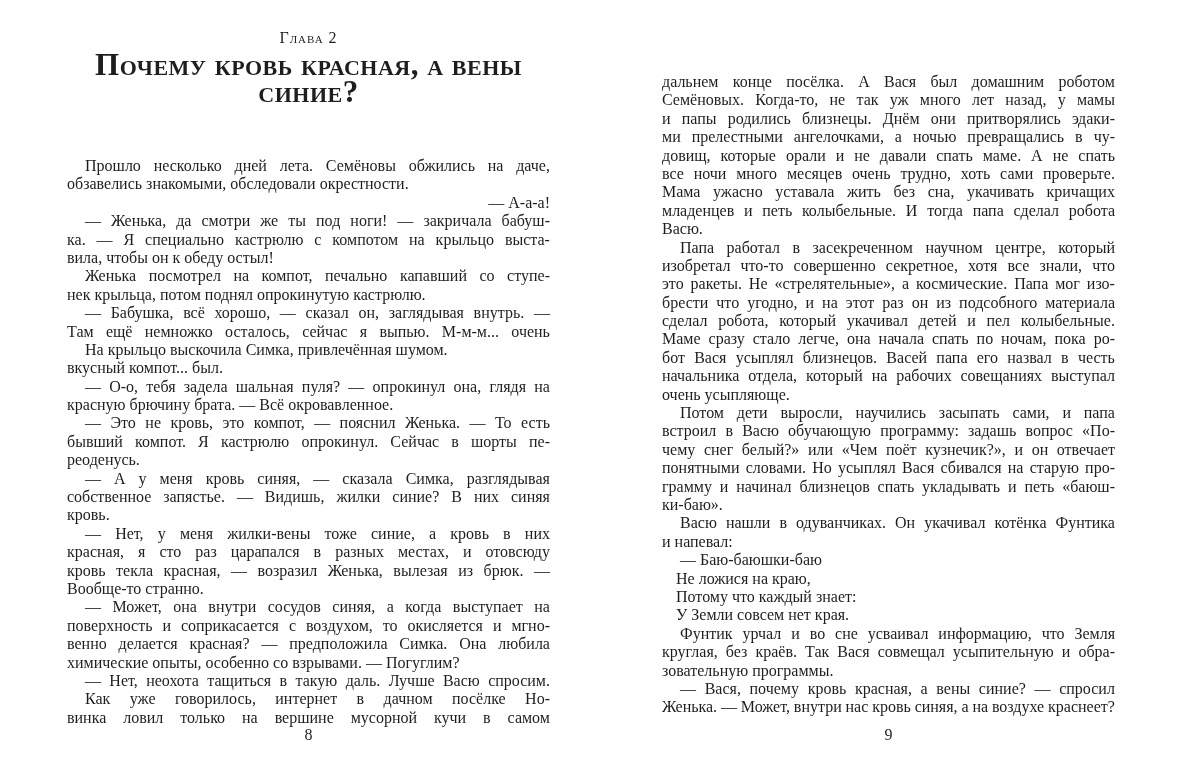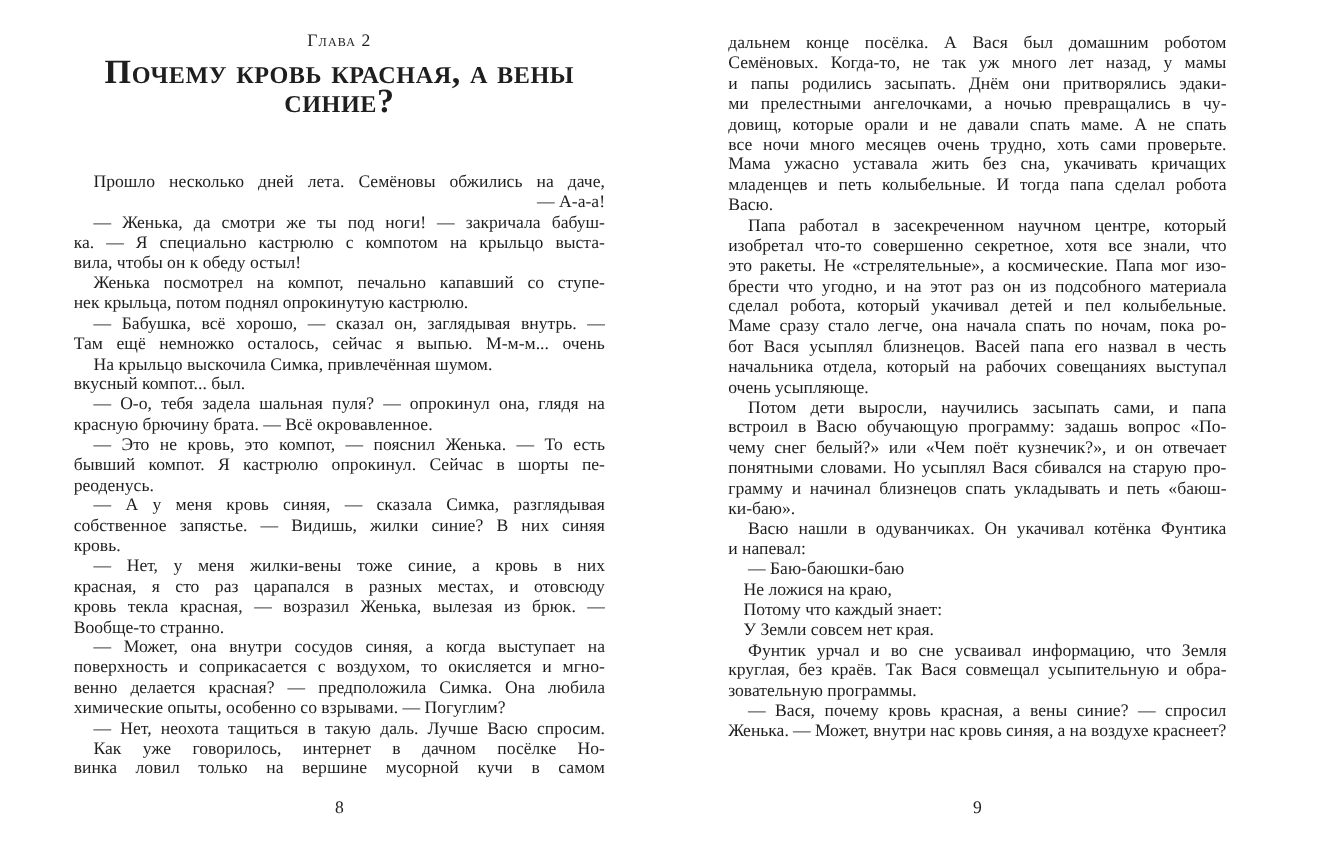--- a/index.html
+++ b/index.html
@@ -26,21 +26,21 @@
   .chapter-title{
     margin-top:3px;
     text-align:center;
     font-variant:small-caps;
     font-weight:bold;
     font-size:31px;
     letter-spacing:0.5px;
     line-height:27px;
   }
   .body-left{margin-top:52px;}
-  .body-right{margin-top:31px;}
+  .body-right{margin-top:73px;}
   .line{
     height:18.4px;
     line-height:18.4px;
     font-size:16px;
     white-space:nowrap;
     overflow:visible;
   }
   .line.j{
     display:flex;
     justify-content:space-between;
@@ -70,20 +70,21 @@
         <div class="line j" style="padding-left: 18px;">
           <span>Прошло</span>
           <span>несколько</span>
           <span>дней</span>
           <span>лета.</span>
           <span>Семёновы</span>
           <span>обжились</span>
           <span>на</span>
           <span>даче,</span>
         </div>
+        <div class="line">обзавелись знакомыми, обследовали окрестности.</div>
         <div class="line" style="padding-left: 18px; text-align: right;">— А-а-а!</div>
         <div class="line j" style="padding-left: 18px;">
           <span>—</span>
           <span>Женька,</span>
           <span>да</span>
           <span>смотри</span>
           <span>же</span>
           <span>ты</span>
           <span>под</span>
           <span>ноги!</span>
@@ -333,21 +334,21 @@
           <span>много</span>
           <span>лет</span>
           <span>назад,</span>
           <span>у</span>
           <span>мамы</span>
         </div>
         <div class="line j">
           <span>и</span>
           <span>папы</span>
           <span>родились</span>
-          <span>засыпать.</span>
+          <span>близнецы.</span>
           <span>Днём</span>
           <span>они</span>
           <span>притворялись</span>
           <span>эдаки-</span>
         </div>
         <div class="line j">
           <span>ми</span>
           <span>прелестными</span>
           <span>ангелочками,</span>
           <span>а</span>

